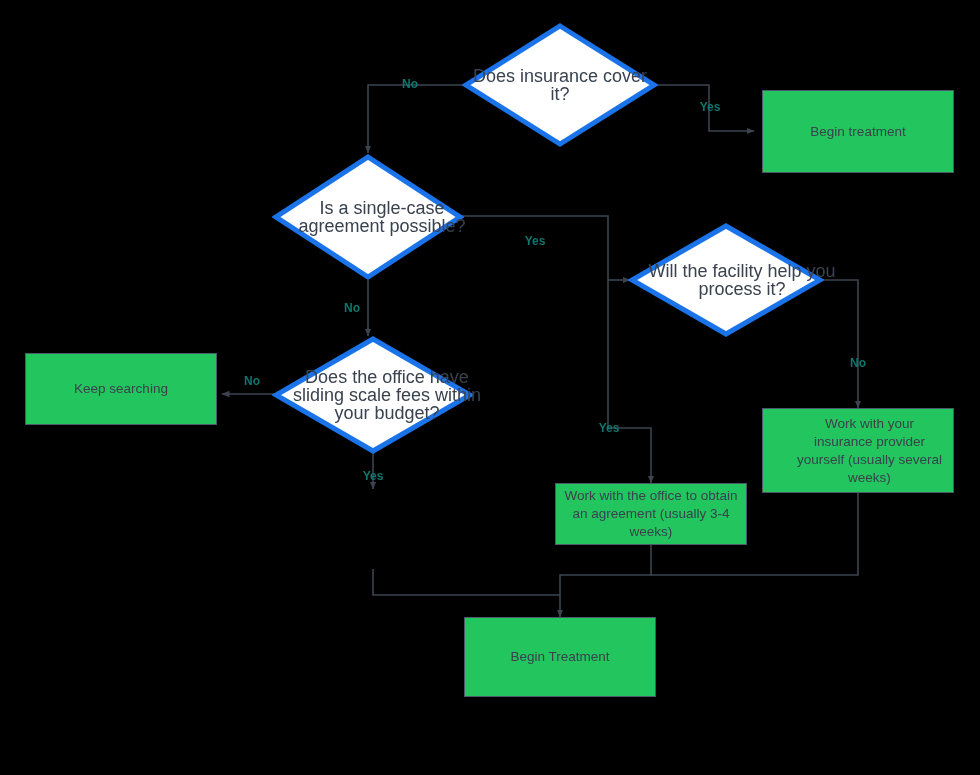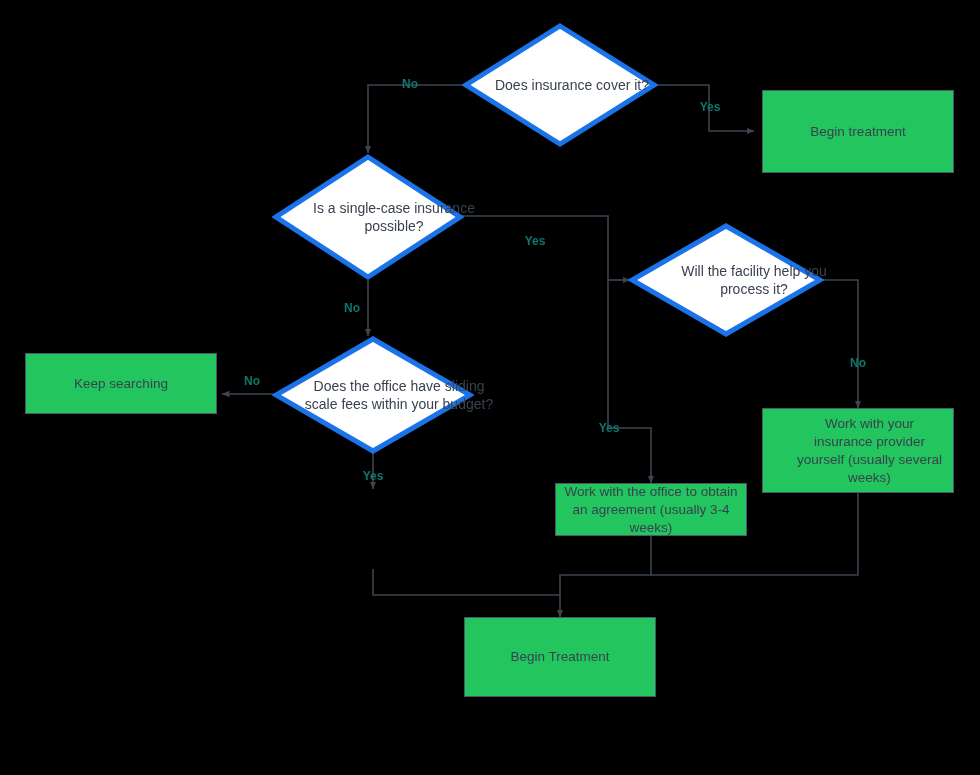--- a/index.html
+++ b/index.html
@@ -36,30 +36,30 @@
     color: #39424e;
     font-size: 13.5px;
     line-height: 18px;
     padding: 4px 8px;
   }
   .diamond-wrap {
     position: absolute;
   }
   .diamond-label {
     position: absolute;
-    left: 12px;
+    left: 0;
     top: 0;
     width: 100%;
     height: 100%;
     display: flex;
     align-items: center;
     justify-content: center;
     text-align: center;
     color: #39424e;
-    font-size: 14px;
+    font-size: 18px;
     line-height: 18px;
     pointer-events: none;
   }
   .edge-label {
     position: absolute;
     color: #0f766e;
     font-size: 12px;
     font-weight: bold;
     line-height: 12px;
     white-space: nowrap;
@@ -111,42 +111,42 @@
     </svg>
     <div class="diamond-label">Does insurance cover it?</div>
   </div>
 
   <div class="node box" style="left:762px; top:90px; width:192px; height:83px;">Begin treatment</div>
 
   <div class="diamond-wrap" style="left:272px; top:153px; width:192px; height:128px;">
     <svg width="192" height="128" viewBox="0 0 192 128">
       <polygon points="96,4 188,64 96,124 4,64" fill="#ffffff" stroke="#1a73e8" stroke-width="5"></polygon>
     </svg>
-    <div class="diamond-label" style="padding:0 14px;">Is a single-case insurance possible?</div>
+    <div class="diamond-label" style="padding:0 14px;">Is a single-case agreement possible?</div>
   </div>
 
   <div class="diamond-wrap" style="left:272px; top:336px; width:202px; height:118px;">
     <svg width="202" height="118" viewBox="0 0 202 118">
       <polygon points="101,3 198,59 101,115 4,59" fill="#ffffff" stroke="#1a73e8" stroke-width="5"></polygon>
     </svg>
     <div class="diamond-label" style="padding:0 14px;">Does the office have sliding scale fees within your budget?</div>
   </div>
 
   <div class="diamond-wrap" style="left:628px; top:222px; width:196px; height:116px;">
     <svg width="196" height="116" viewBox="0 0 196 116">
       <polygon points="98,4 192,58 98,112 4,58" fill="#ffffff" stroke="#1a73e8" stroke-width="5"></polygon>
     </svg>
     <div class="diamond-label" style="padding:0 16px;">Will the facility help you process it?</div>
   </div>
 
-  <div class="node box" style="left:25px; top:353px; width:192px; height:61px;">Keep searching</div>
+  <div class="node box" style="left:25px; top:353px; width:192px; height:72px;">Keep searching</div>
 
   <div class="node box" style="left:762px; top:408px; width:192px; height:85px;padding-left:31px;">Work with your insurance provider yourself (usually several weeks)</div>
 
-  <div class="node box" style="left:555px; top:483px; width:192px; height:53px;">Work with the office to obtain an agreement (usually 3-4 weeks)</div>
+  <div class="node box" style="left:555px; top:483px; width:192px; height:62px;">Work with the office to obtain an agreement (usually 3-4 weeks)</div>
 
 
   <div class="node box" style="left:464px; top:617px; width:192px; height:80px;">Begin Treatment</div>
 
   <div class="edge-label" style="left:410px; top:84px;">No</div>
 
   <div class="edge-label" style="left:710px; top:107px;">Yes</div>
 
   <div class="edge-label" style="left:535px; top:241px;">Yes</div>
 

